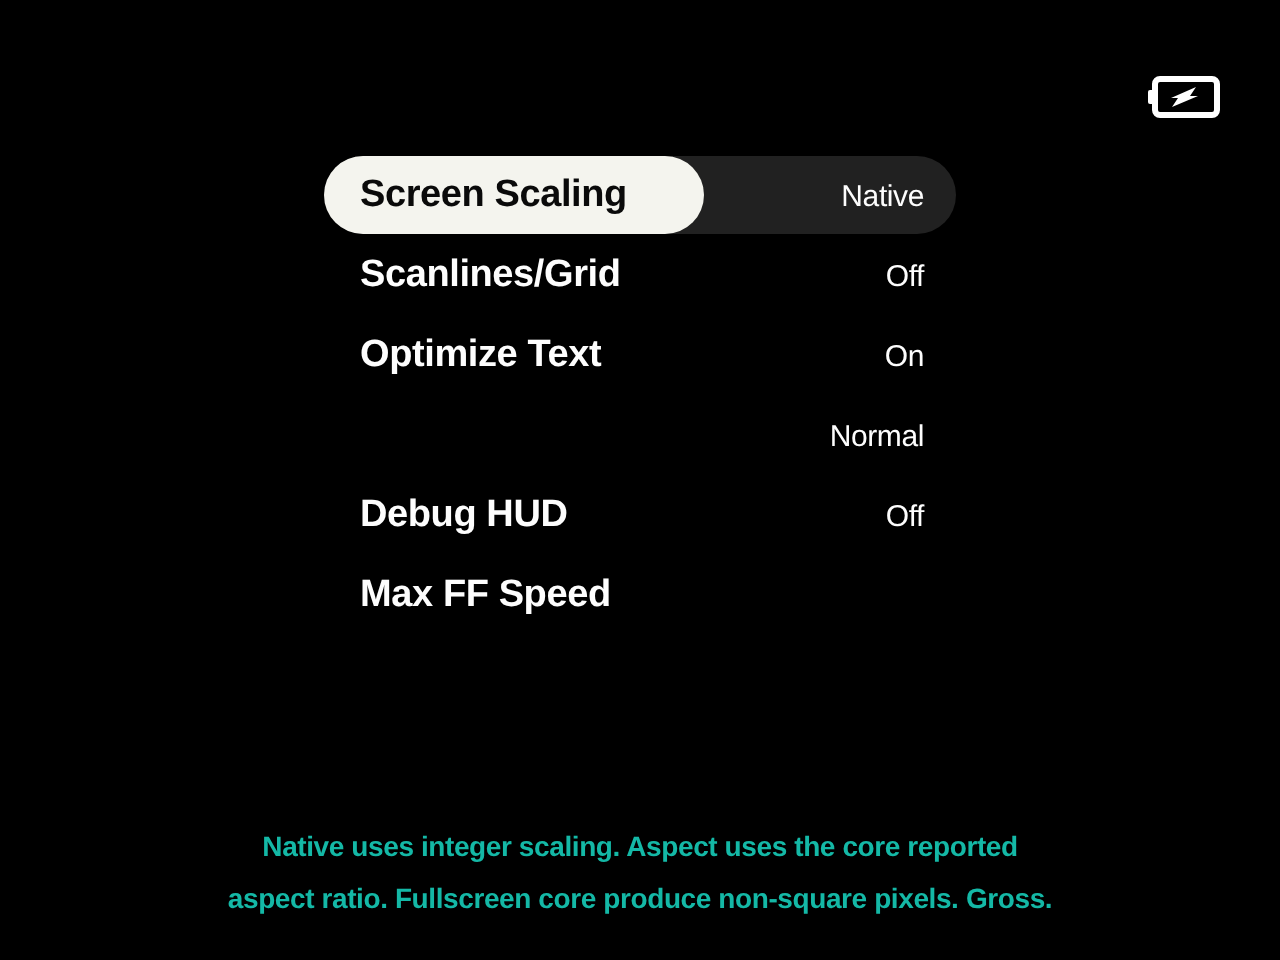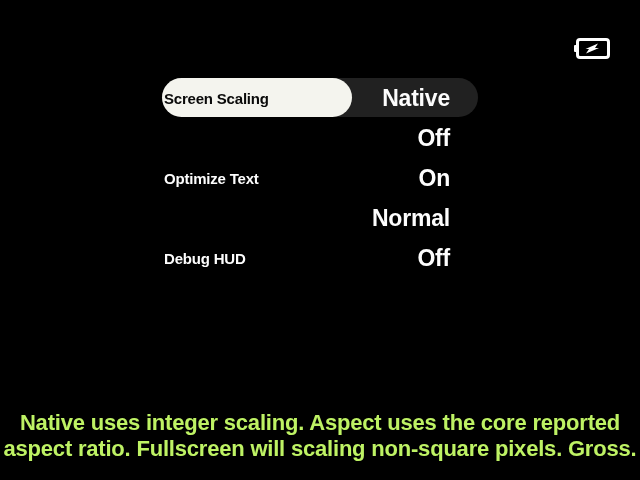--- a/index.html
+++ b/index.html
@@ -63,54 +63,54 @@
     height:39px;
     border-radius:20px;
     background:#f4f4ee;
     display:none;
   }
   .menu-row.is-selected .row-bar,
   .menu-row.is-selected .row-pill { display:block; }
 
   .row-label {
     position:absolute;
-    left:164px;
-    font-size:15px;
+    left:180px;
+    font-size:19px;
     font-weight:bold;
     letter-spacing:-0.2px;
     color:#fdfdfd;
     white-space:nowrap;
     z-index:2;
   }
   .menu-row.is-selected .row-label { color:#0a0a0a; }
 
   .row-value {
     position:absolute;
-    left:288px;
+    left:300px;
     width:162px;
     text-align:right;
-    font-size:23px;
-    font-weight:bold;
+    font-size:15px;
+    font-weight:normal;
     letter-spacing:-0.2px;
     color:#fdfdfd;
     white-space:nowrap;
     z-index:2;
   }
 
   
   #footer-help {
     position:absolute;
     left:0; right:0;
     top:410px;
     text-align:center;
-    font-size:22px;
+    font-size:14px;
     font-weight:bold;
     line-height:26px;
     letter-spacing:-0.2px;
-    color:#bef264;
+    color:#14b8a6;
   }
   #footer-help .help-line { display:block; }
 </style>
 </head>
 <body>
 
 <div id="status-bar">
   <svg id="battery-icon" viewBox="0 0 36 21">
 
     <rect x="0" y="7" width="4" height="7" rx="1" fill="#ffffff"></rect>
@@ -125,20 +125,21 @@
 
   <div class="menu-row is-selected" aria-selected="true">
     <div class="row-bar"></div>
     <div class="row-pill"></div>
     <span class="row-label">Screen Scaling</span>
     <span class="row-value">Native</span>
   </div>
 
   <div class="menu-row" aria-selected="false">
 
+    <span class="row-label">Scanlines/Grid</span>
     <span class="row-value">Off</span>
   </div>
 
   <div class="menu-row" aria-selected="false">
 
     <span class="row-label">Optimize Text</span>
     <span class="row-value">On</span>
   </div>
 
 
@@ -148,20 +149,21 @@
   </div>
 
   <div class="menu-row" aria-selected="false">
 
     <span class="row-label">Debug HUD</span>
     <span class="row-value">Off</span>
   </div>
 
   <div class="menu-row" aria-selected="false">
 
+    <span class="row-label">Max FF Speed</span>
   </div>
 
 </div>
 
 <div id="footer-help">
   <span class="help-line">Native uses integer scaling. Aspect uses the core reported</span>
-  <span class="help-line">aspect ratio. Fullscreen will scaling non-square pixels. Gross.</span>
+  <span class="help-line">aspect ratio. Fullscreen core produce non-square pixels. Gross.</span>
 </div>
 
 </body></html>

